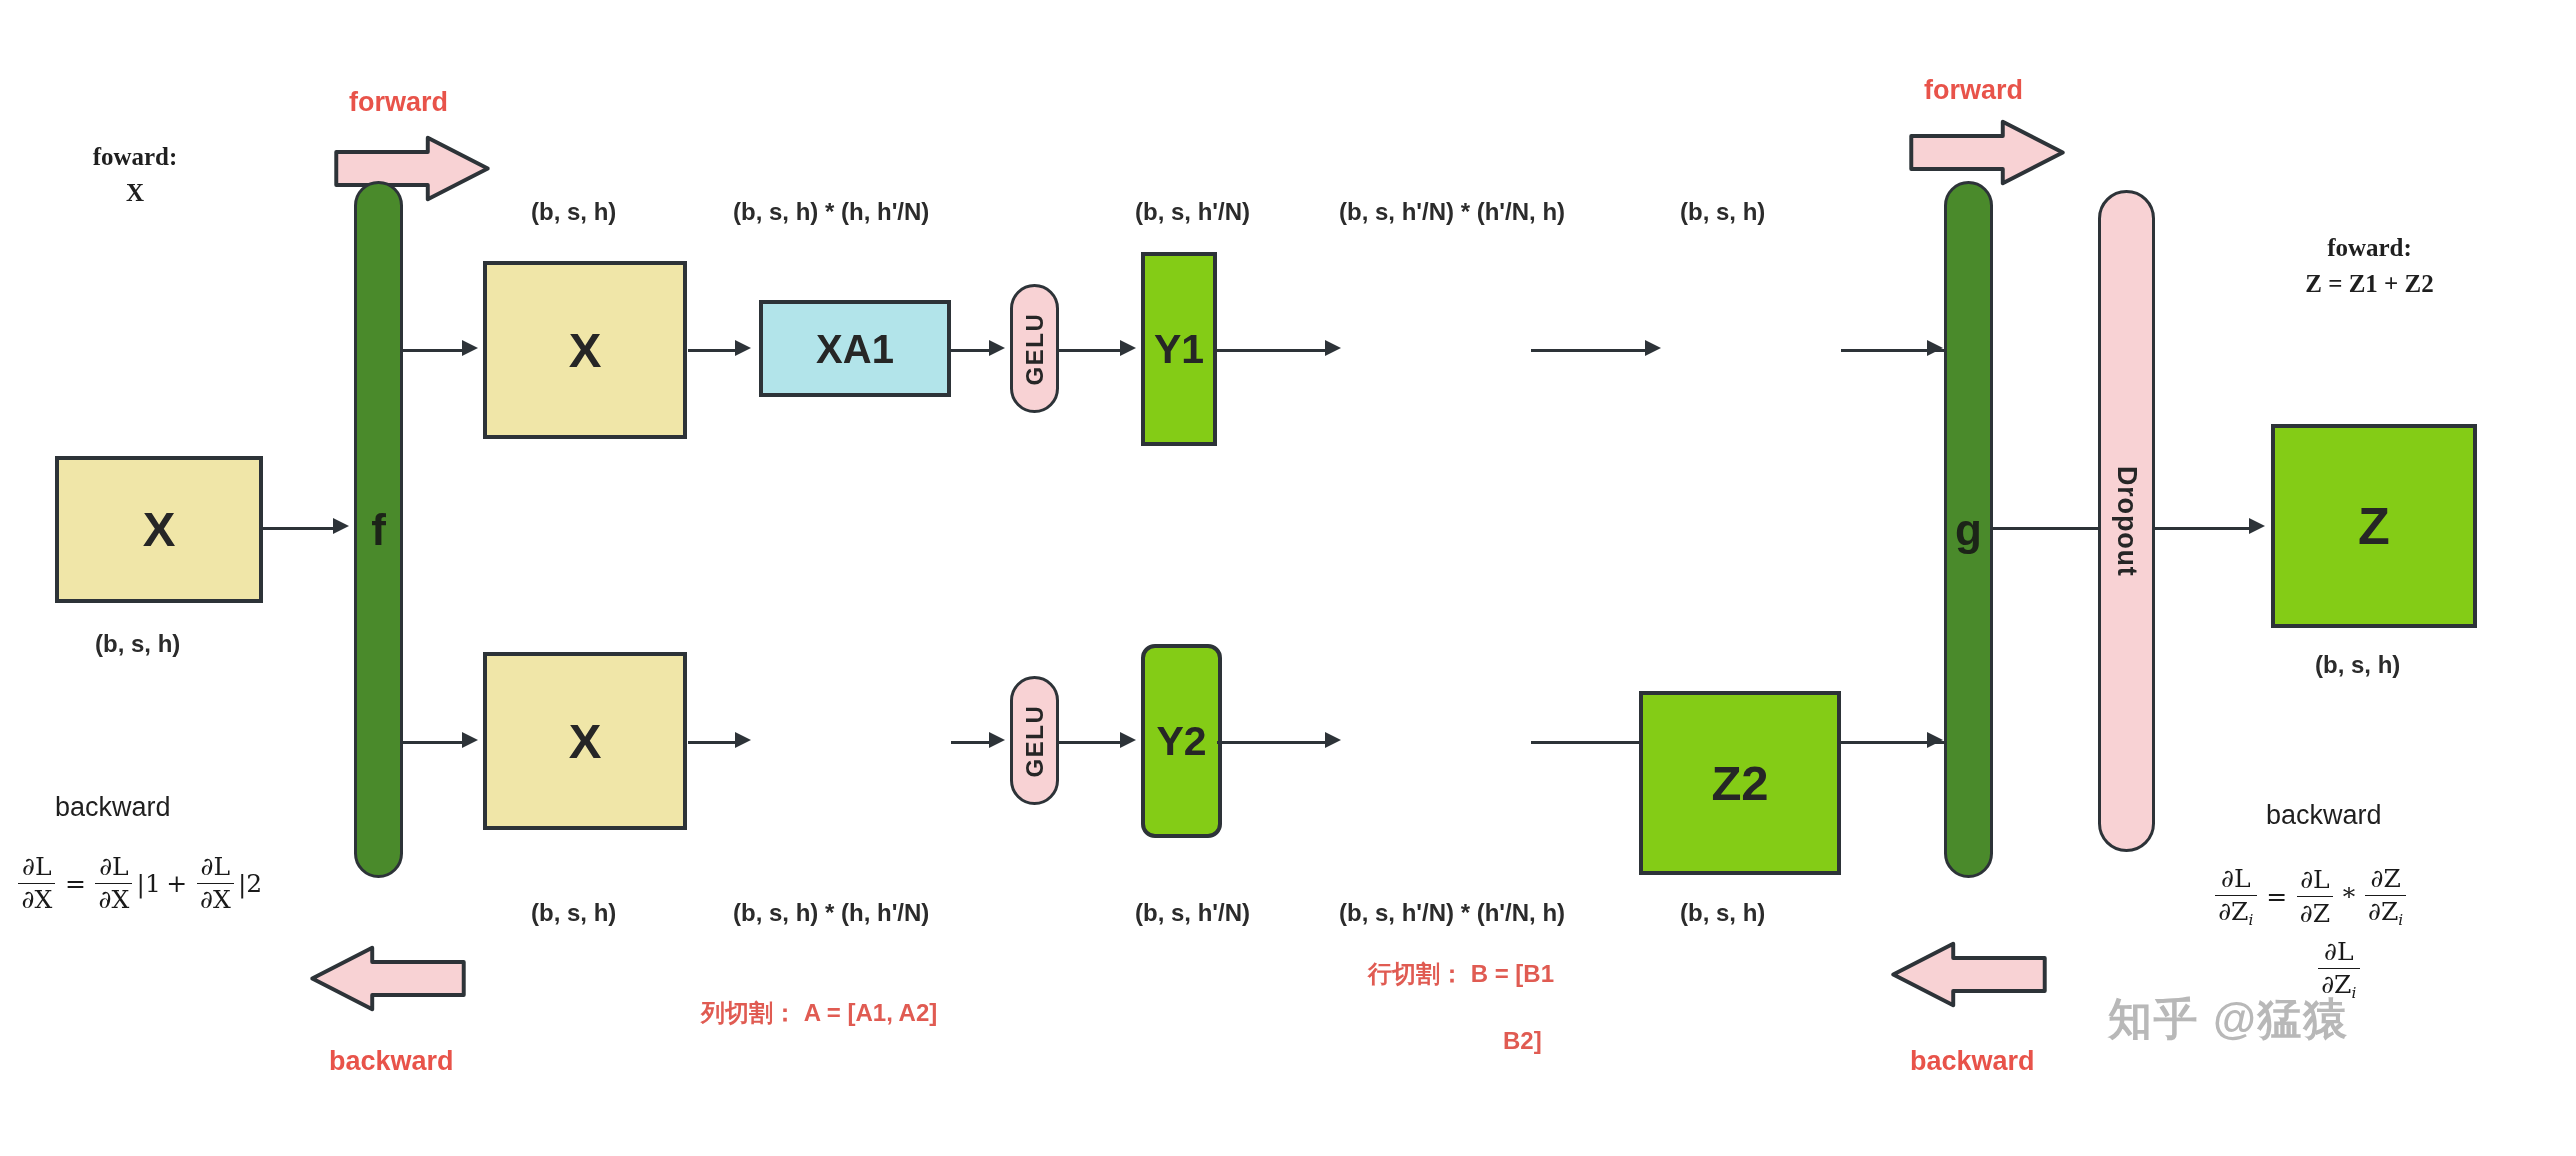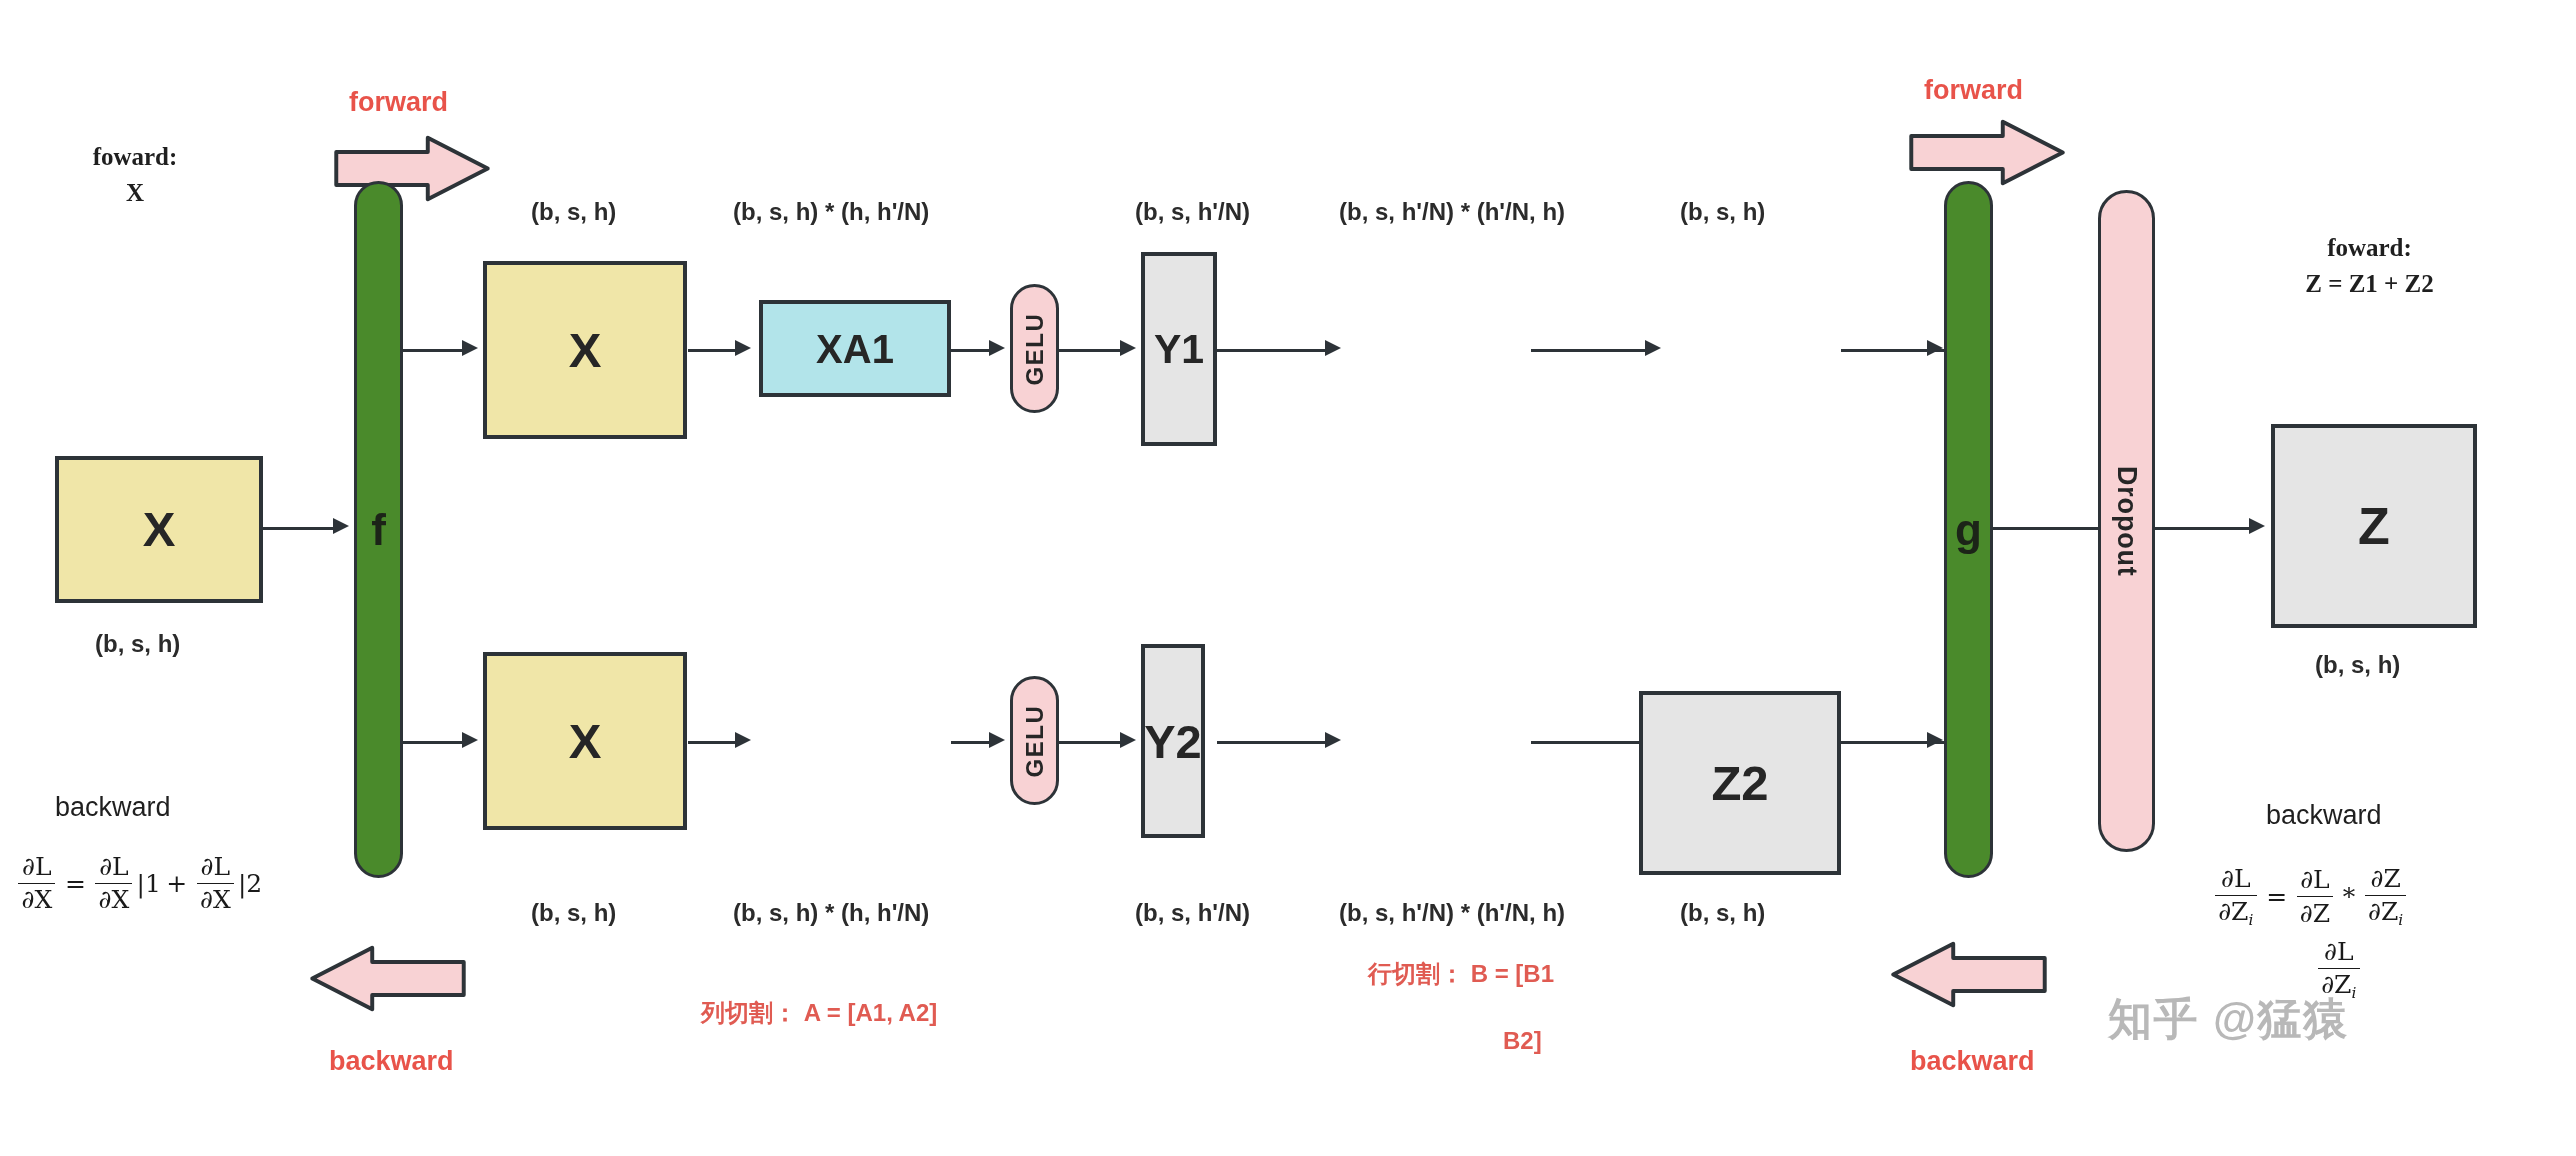--- a/index.html
+++ b/index.html
@@ -35,21 +35,21 @@
     border: 4px solid #2d3338;
     display: flex;
     align-items: center;
     justify-content: center;
     font-weight: 700;
     color: #262626;
     line-height: 1;
   }
   .box-yellow { background: #f0e6a8; }
   .box-cyan   { background: #b2e4ea; }
-  .box-green  { background: #e5e5e5; }
+  .box-green  { background: #84cc16; }
 
   
   .pill {
     box-sizing: border-box;
     border: 3.2px solid #2d3338;
     border-radius: 792px;
     display: flex;
     align-items: center;
     justify-content: center;
   }
@@ -266,21 +266,21 @@
 
   <div class="abs conn" style="left:951px; top:741px; width:41px;"></div>
   <div class="abs arrowhead" style="left:989px; top:732px;"></div>
 
   <div class="abs pill pill-pink" style="left:1010px; top:676px; width:49px; height:129px;">
     <span class="vtext-up" style="font-size:24px;">GELU</span>
   </div>
   <div class="abs conn" style="left:1059px; top:741px; width:63px;"></div>
   <div class="abs arrowhead" style="left:1120px; top:732px;"></div>
 
-  <div class="abs box box-green" style="left:1141px; top:644px; width:64px; height:194px; font-size:47px;">
+  <div class="abs box box-green" style="left:1141px; top:644px; width:81px; height:194px; font-size:41px;border-radius:14px;">
     <span>Y2</span>
   </div>
   <div class="abs conn" style="left:1217px; top:741px; width:111px;"></div>
   <div class="abs arrowhead" style="left:1325px; top:732px;"></div>
 
   <div class="abs conn" style="left:1531px; top:741px; width:117px;"></div>
   <div class="abs arrowhead" style="left:1645px; top:732px;"></div>
 
   <div class="abs box box-green" style="left:1639px; top:691px; width:202px; height:184px; font-size:49px;">
     <span>Z2</span>

